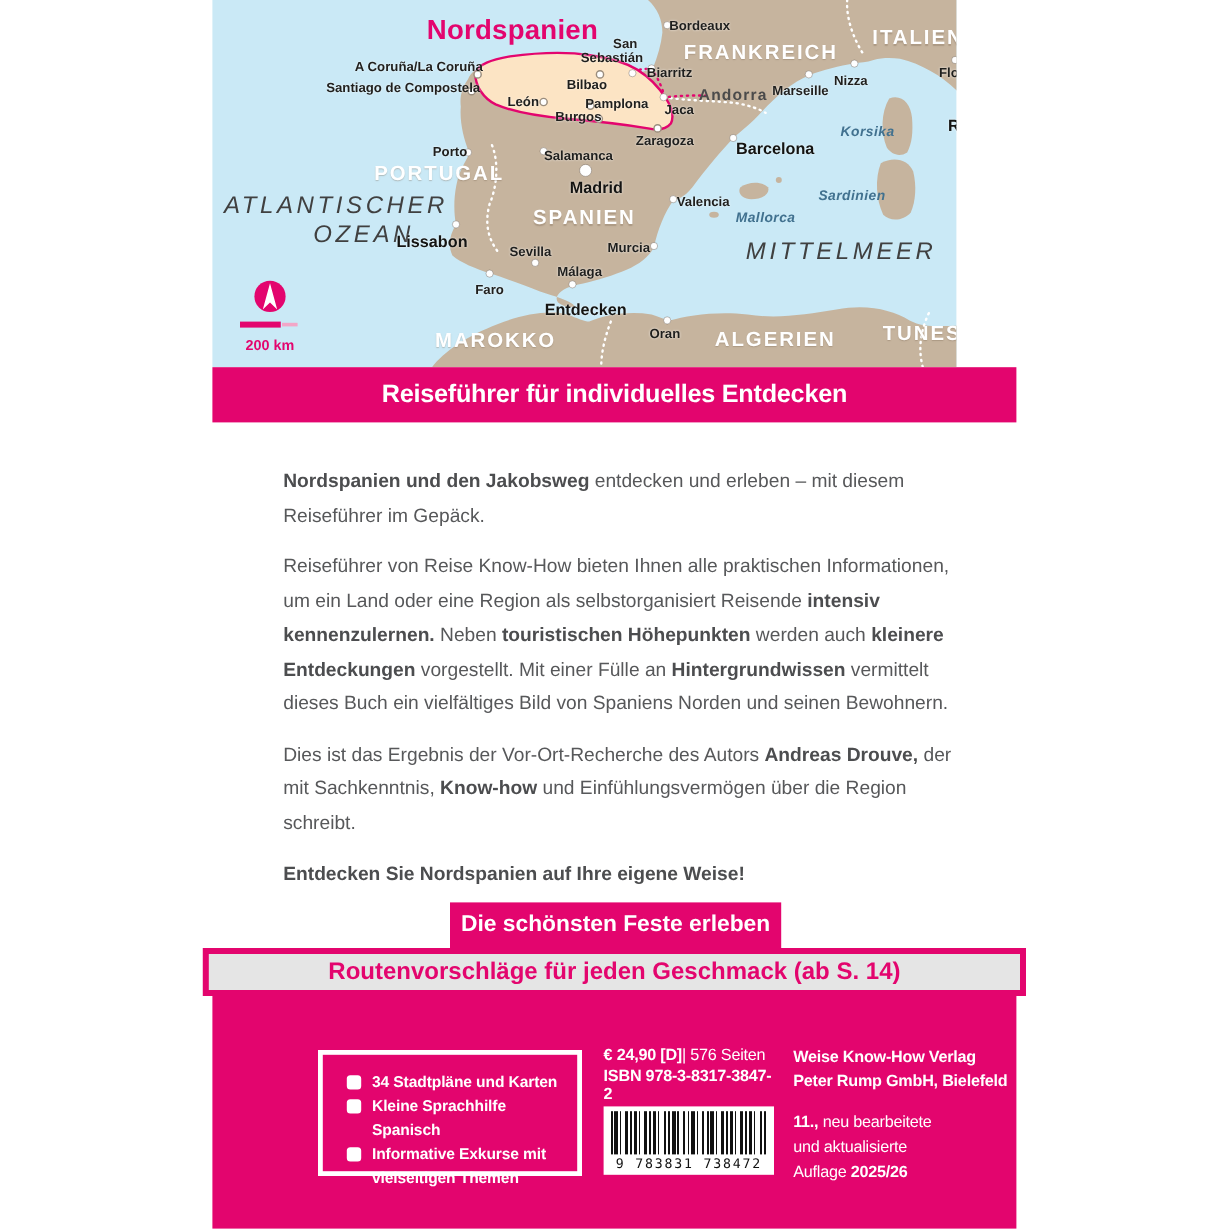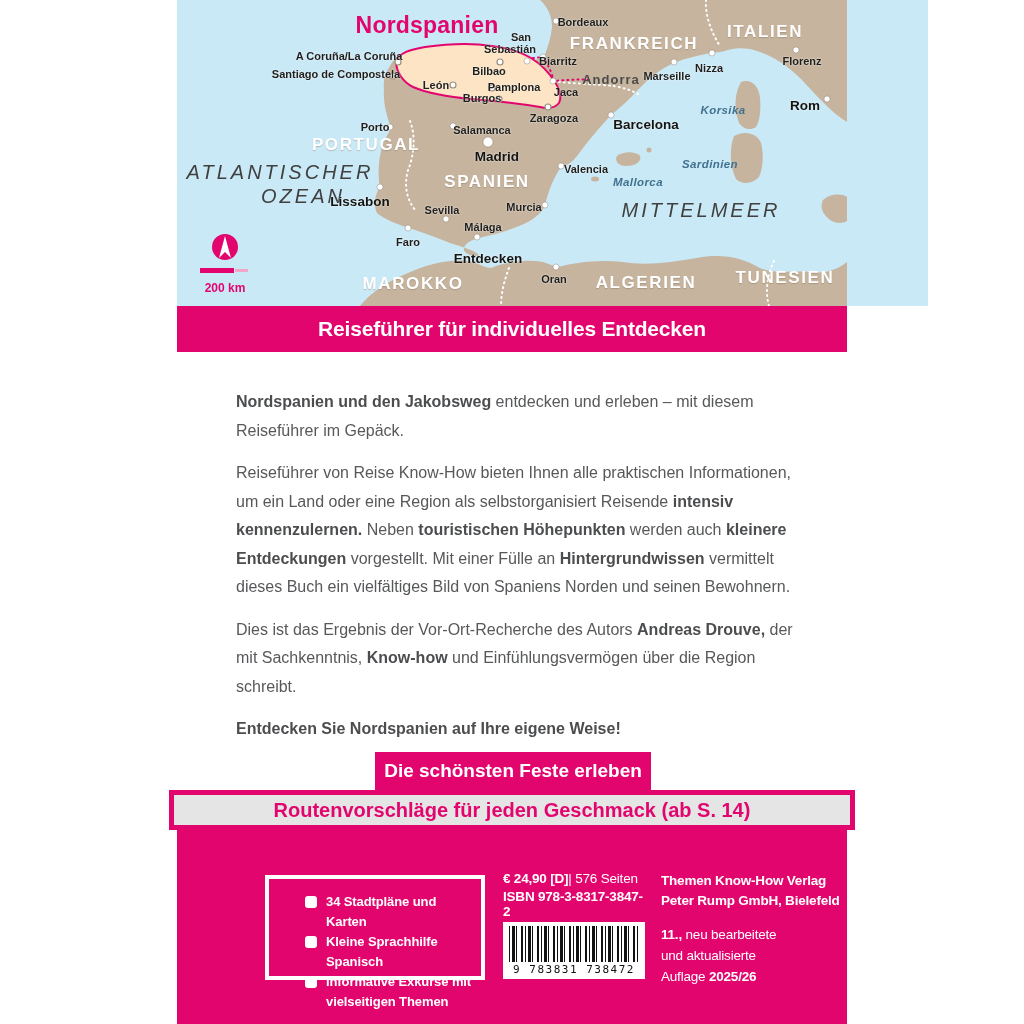--- a/index.html
+++ b/index.html
@@ -2,21 +2,21 @@
 <html style="--pink: #e3056e; --sea: #cae9f6; --land: #c6b49e; --region: #fce4c4;"><head>
 <meta charset="utf-8">
 <style>
   :root{ --pink:#e3056e; --land:#c6b49e; --sea:#cae9f6; --region:#fce4c4; }
   *{box-sizing:border-box;}
   html,body{margin:0;padding:0;}
   body{width:1024px;height:1024px;background:#fff;font-family:"Liberation Sans",sans-serif;}
   .page{position:relative;width:1024px;height:1024px;overflow:hidden;background:#fff;}
 
   
-  .map{position:absolute;left:177px;top:0;width:751px;height:306px;background:var(--sea);overflow:hidden;}
+  .map{position:absolute;left:177px;top:0;width:620px;height:306px;background:var(--sea);overflow:hidden;}
   .map svg.geo{position:absolute;left:0;top:0;}
   .mlabel{position:absolute;transform:translate(-50%,-50%);white-space:nowrap;z-index:3;}
   .title{font-size:23px;font-weight:bold;color:var(--pink);letter-spacing:.2px;}
   .place{font-size:11px;font-weight:bold;color:#1f1f1d;text-shadow:0 0 2px rgba(255,255,255,.85);}
   .place-lg{font-size:13.5px;font-weight:bold;color:#141412;text-shadow:0 0 2px rgba(255,255,255,.8);}
   .country{font-size:17px;font-weight:bold;color:#fff;letter-spacing:1.6px;text-shadow:0 1px 1px rgba(120,100,80,.35);}
   .andorra{font-size:13px;font-weight:bold;color:#4b4b4b;letter-spacing:1px;}
   .water-lg{font-size:20px;font-style:italic;color:#404040;letter-spacing:3px;text-align:right;}
   .island{font-size:11.5px;font-weight:bold;font-style:italic;color:#41718f;letter-spacing:.4px;}
   .scale{font-size:12px;font-weight:bold;color:var(--pink);}
@@ -39,21 +39,21 @@
   
   .feste{position:absolute;left:375px;top:752px;width:276px;height:38px;background:var(--pink);
     color:#fff;font-weight:bold;font-size:19px;text-align:center;line-height:38px;z-index:2;}
   .routen{position:absolute;left:169px;top:790px;width:686px;height:40px;background:#e5e5e5;
     border:5px solid var(--pink);color:var(--pink);font-weight:bold;font-size:20px;
     text-align:center;line-height:30px;}
 
   
   .footer{position:absolute;left:177px;top:830px;width:670px;height:194px;background:var(--pink);color:#fff;}
   .feature-box{position:absolute;left:88px;top:45px;width:220px;height:105px;border:4px solid #fff;
-    padding:13px 8px 0 36px;}
+    padding:13px 8px 0 20px;}
   .feature{display:flex;gap:9px;font-size:13px;font-weight:bold;line-height:20px;letter-spacing:-.1px;}
   .bullet{width:12px;height:12px;background:#fff;border-radius:3px;flex:0 0 12px;margin-top:4px;}
   .pricing{position:absolute;left:326px;top:41px;width:146px;font-size:13.5px;letter-spacing:-.2px;}
   .price-row{display:flex;justify-content:flex-start;}
   .price-row b{font-weight:bold;}
   .isbn{margin-top:3px;font-weight:bold;}
   .barcode{position:absolute;left:326px;top:92px;width:142px;height:57px;background:#fff;padding:4px 6px 0 6px;}
   .bars{height:36px;background:repeating-linear-gradient(90deg,#111 0 1.5px,#fff 1.5px 3px,#111 3px 6px,#fff 6px 7.5px,#111 7.5px 8.5px,#fff 8.5px 12px,#111 12px 14px,#fff 14px 16px);}
   .ean{color:#111;font-size:11px;letter-spacing:1.5px;text-align:center;margin-top:1px;
     font-family:"DejaVu Sans Mono",monospace;}
@@ -242,21 +242,21 @@
       </div>
       <div class="isbn">ISBN 978-3-8317-3847-2</div>
     </div>
 
     <div class="barcode">
       <div class="bars"></div>
       <div class="ean">9 783831 738472</div>
     </div>
 
     <div class="publisher">
-      <div>Themen Know-How Verlag</div>
+      <div>Weise Know-How Verlag</div>
       <div>Peter Rump GmbH, Bielefeld</div>
     </div>
 
     <div class="edition">
       <div>
         <b>11.,</b><span> neu bearbeitete</span>
       </div>
       <div>und aktualisierte</div>
       <div>
         <span>Auflage </span><b>2025/26</b>

